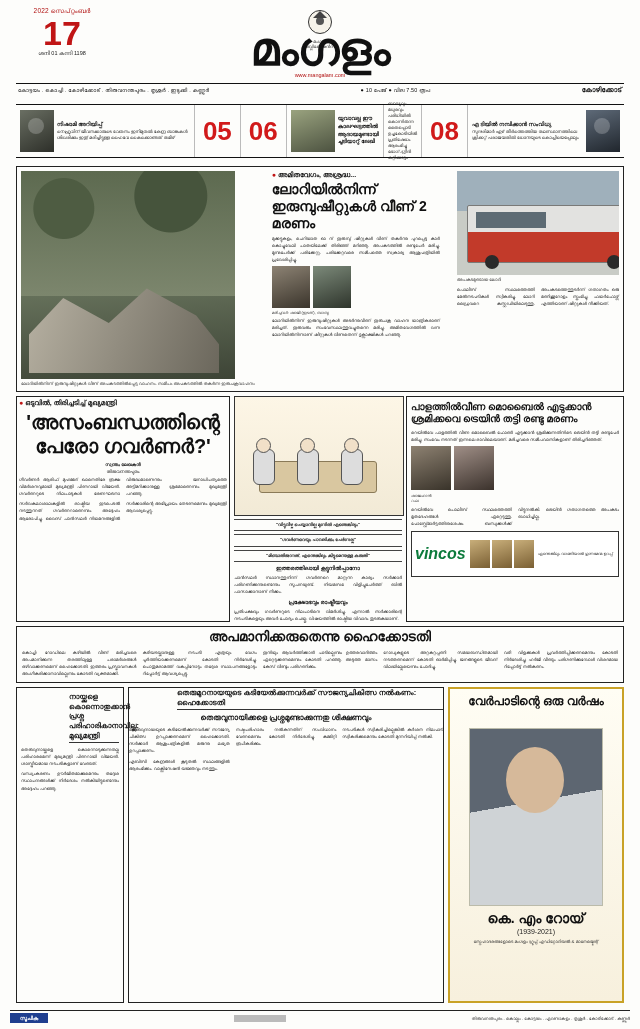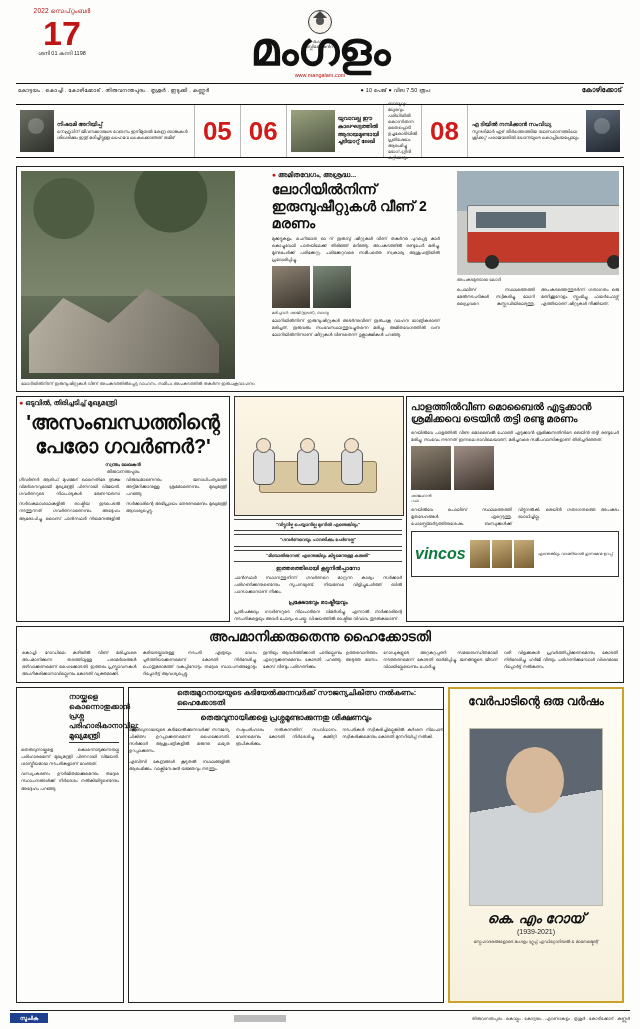--- a/index.html
+++ b/index.html
@@ -277,21 +277,21 @@
   .obit-title { font-size: 12px; font-weight:bold; color:#111; margin-bottom:20px; }
   .obit-photo {
     width: 132px; height: 176px; margin: 0 auto 4px;
     background: linear-gradient(170deg,#5d6671 0 42%, #cfd3d6 42% 100%);
     position:relative; overflow:hidden; border:1px solid #bba;
   }
   .obit-photo .face{
     position:absolute; left:36px; top:18px; width:58px;height:66px;border-radius:50%;
     background:#d6b99a;
   }
-  .obit-name { font-size: 14px; font-weight:bold; color:#111;font-style:italic; }
+  .obit-name { font-size: 14px; font-weight:bold; color:#111; }
   .obit-years { font-size: 7px; color:#222; margin-top:1px;}
   .obit-small { font-size: 4.3px; color:#333; line-height:1.5; margin-top:4px;}
 
   .subhead-mid {
     font-size: 7.6px; font-weight:bold; text-align:center; line-height:1.32;
     color:#111; margin: 3px 0 2px;
   }
   .minihead { font-size:5.6px; font-weight:bold; text-align:center; margin:3px 0 2px;}
 
   

